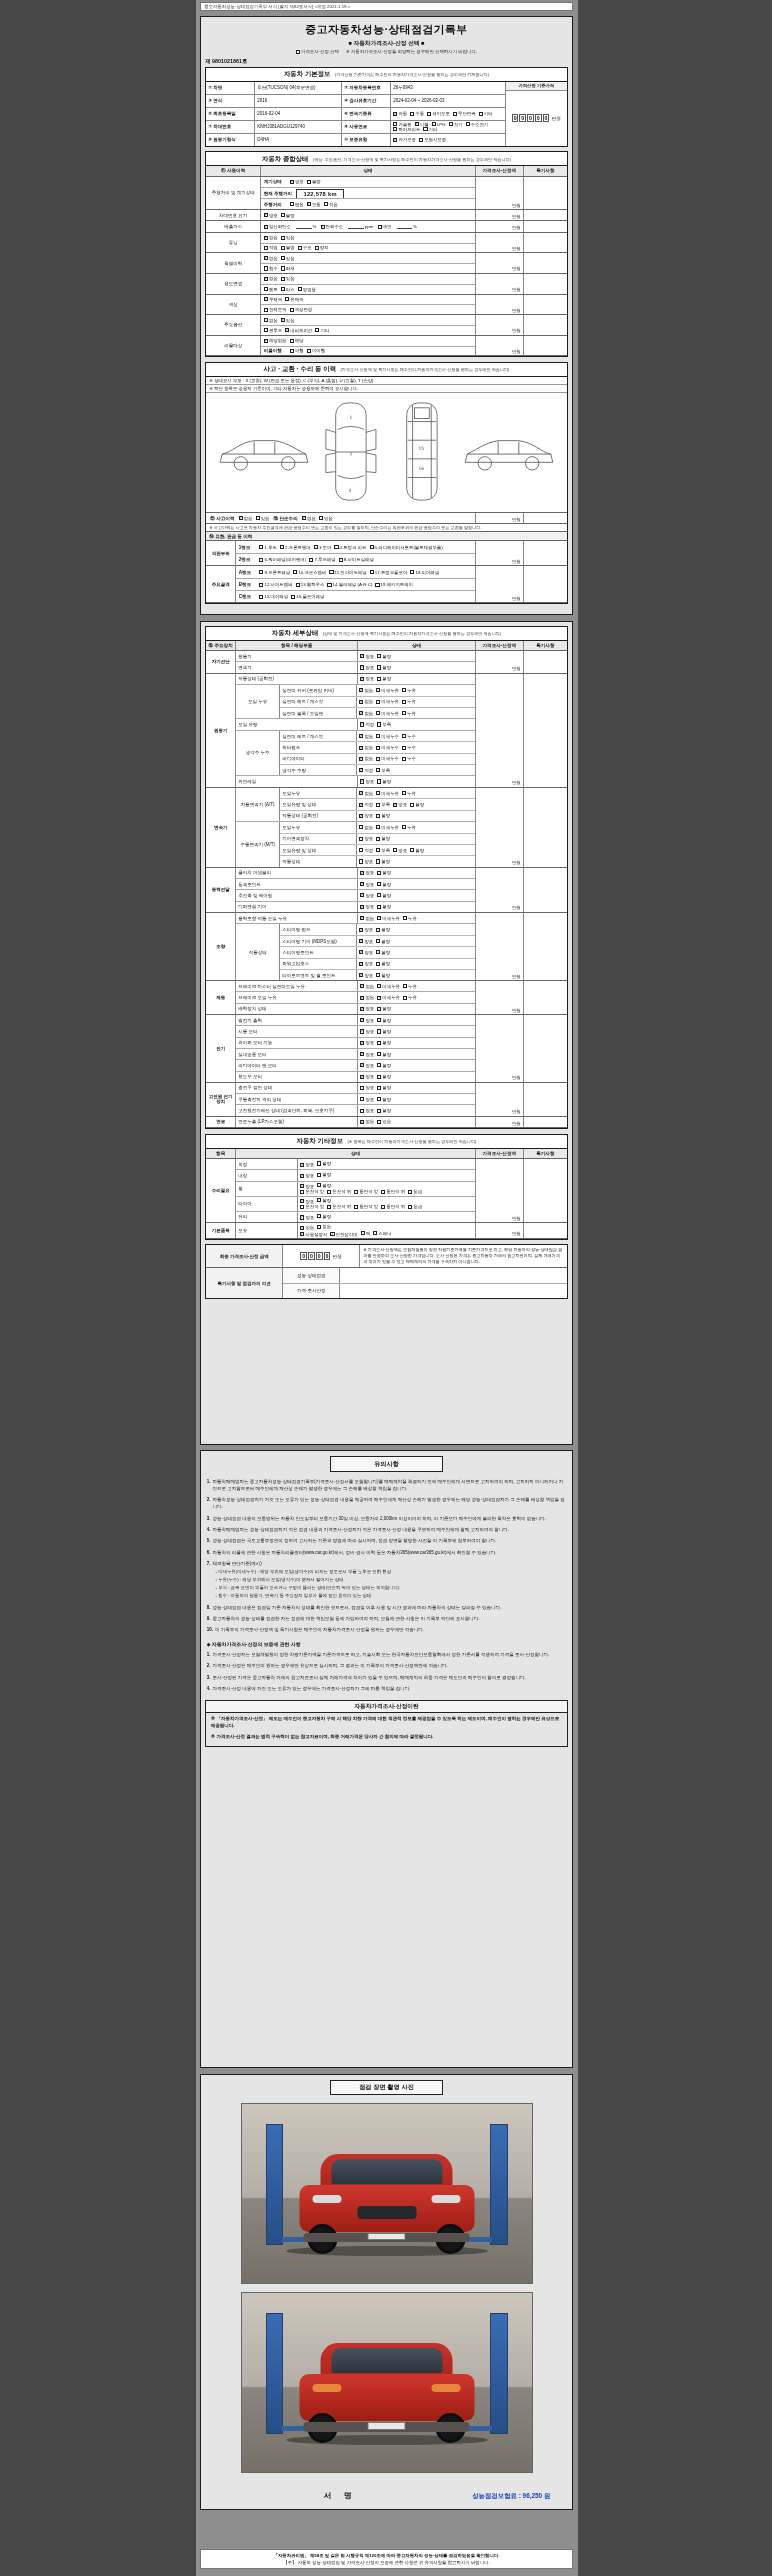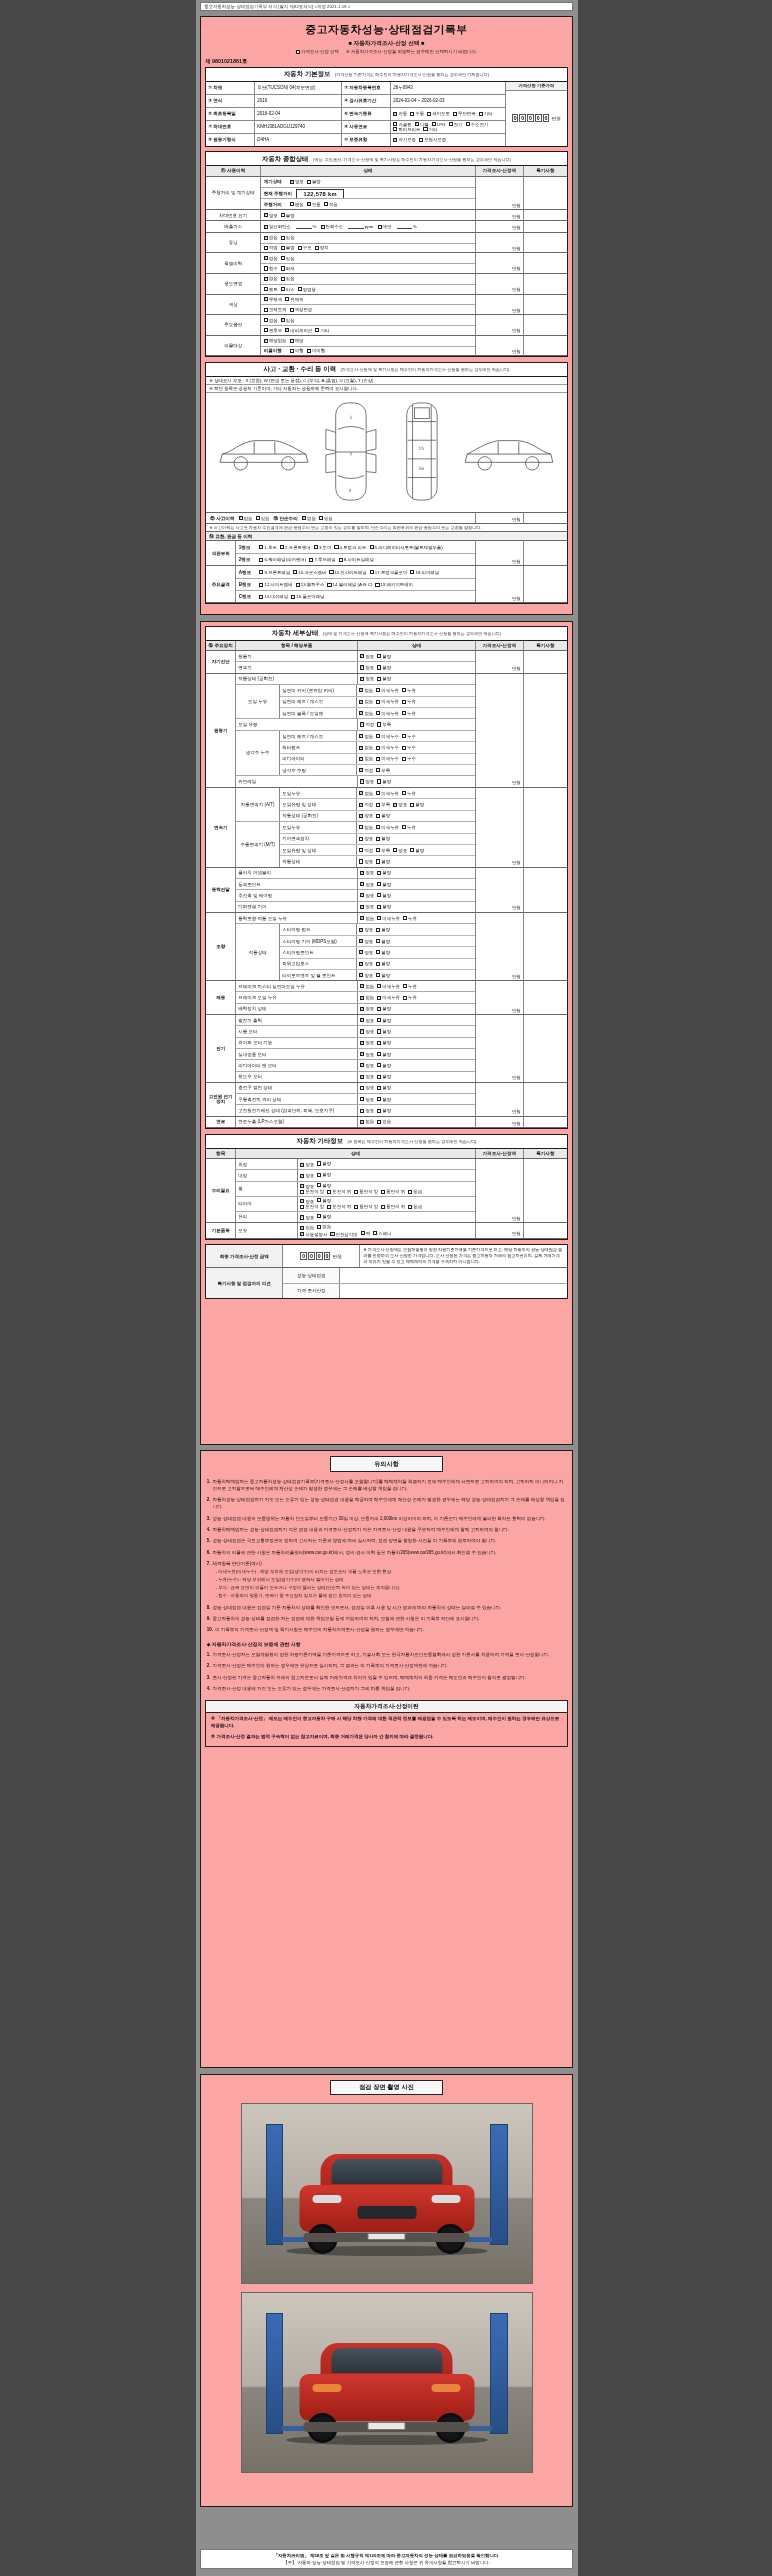--- a/index.html
+++ b/index.html
@@ -1,20 +1,20 @@
 <!DOCTYPE html>
 <html style="font-size:8.2px"><head>
 <meta charset="utf-8">
 <style>
 *{box-sizing:border-box;margin:0;padding:0}
 html,body{width:773px;height:2576px}
 body{background:#474747;font-family:"Liberation Sans","DejaVu Sans",sans-serif;color:#101010;overflow:hidden}
 .page{width:382px;min-height:2576px;margin:0 auto;background:#8e8e8e;display:flex;flex-direction:column;gap:5.7px;padding:1.5px 4.6px 7.2px}
 .formref{background:#fff;font-size:4.4px;color:#333;padding:1px 3.1px;border:0.5px solid #777}
-.panel{background:#fca5a5;border:0.5px solid #1c1c1c;padding:4.1px 4.1px 5.2px}
+.panel{background:#e5e5e5;border:0.5px solid #1c1c1c;padding:4.1px 4.1px 5.2px}
 #panel2{min-height:824px}
 #panel3{min-height:618px}
 #panel4{min-height:433px;display:flex;flex-direction:column}
 .main-title{text-align:center;font-size:10.8px;font-weight:bold;letter-spacing:0.5px;padding-top:2.1px}
 .select-title{text-align:center;font-weight:bold;font-size:5.7px;margin-top:2.6px}
 .select-note{text-align:center;font-size:4.4px;color:#222;margin:1.5px 0 3.1px;display:flex;justify-content:center;align-items:center;gap:4.1px}
 .doc-no{font-size:5.4px;font-weight:bold;margin:1px 0 2.1px}
 .tbl{border:0.8px solid #1c1c1c;margin-bottom:4.6px;background:#fff}
 .ttitle{text-align:center;padding:1.5px 1px;border-bottom:0.5px solid #1c1c1c}
 .tt{font-size:6.4px;font-weight:bold}
@@ -1770,20 +1770,27 @@
         <div class="bd"></div>
         <div class="lamp tail l"></div>
         <div class="lamp tail r"></div>
         <div class="wh l"></div>
         <div class="wh r"></div>
         <div class="bmp"></div>
         <div class="plate"></div>
       </div>
     </div>
 
+    <div class="signrow">
+      <div class="signlab">서 명</div>
+      <div class="fee">
+        <span>성능점검보험료 :</span>
+        <span class="feeval">96,250 원</span>
+      </div>
+    </div>
   </div>
 
   <div class="footer">
     <div class="f1">「자동차관리법」 제58조 및 같은 법 시행규칙 제120조에 따라 중고자동차의 성능·상태를 점검하였음을 확인합니다.</div>
     <div class="f2">【주】 자동차 성능·상태점검 및 가격조사·산정의 보증에 관한 사항은 위 유의사항을 참고하시기 바랍니다.</div>
   </div>
 
 </div>
 
 

